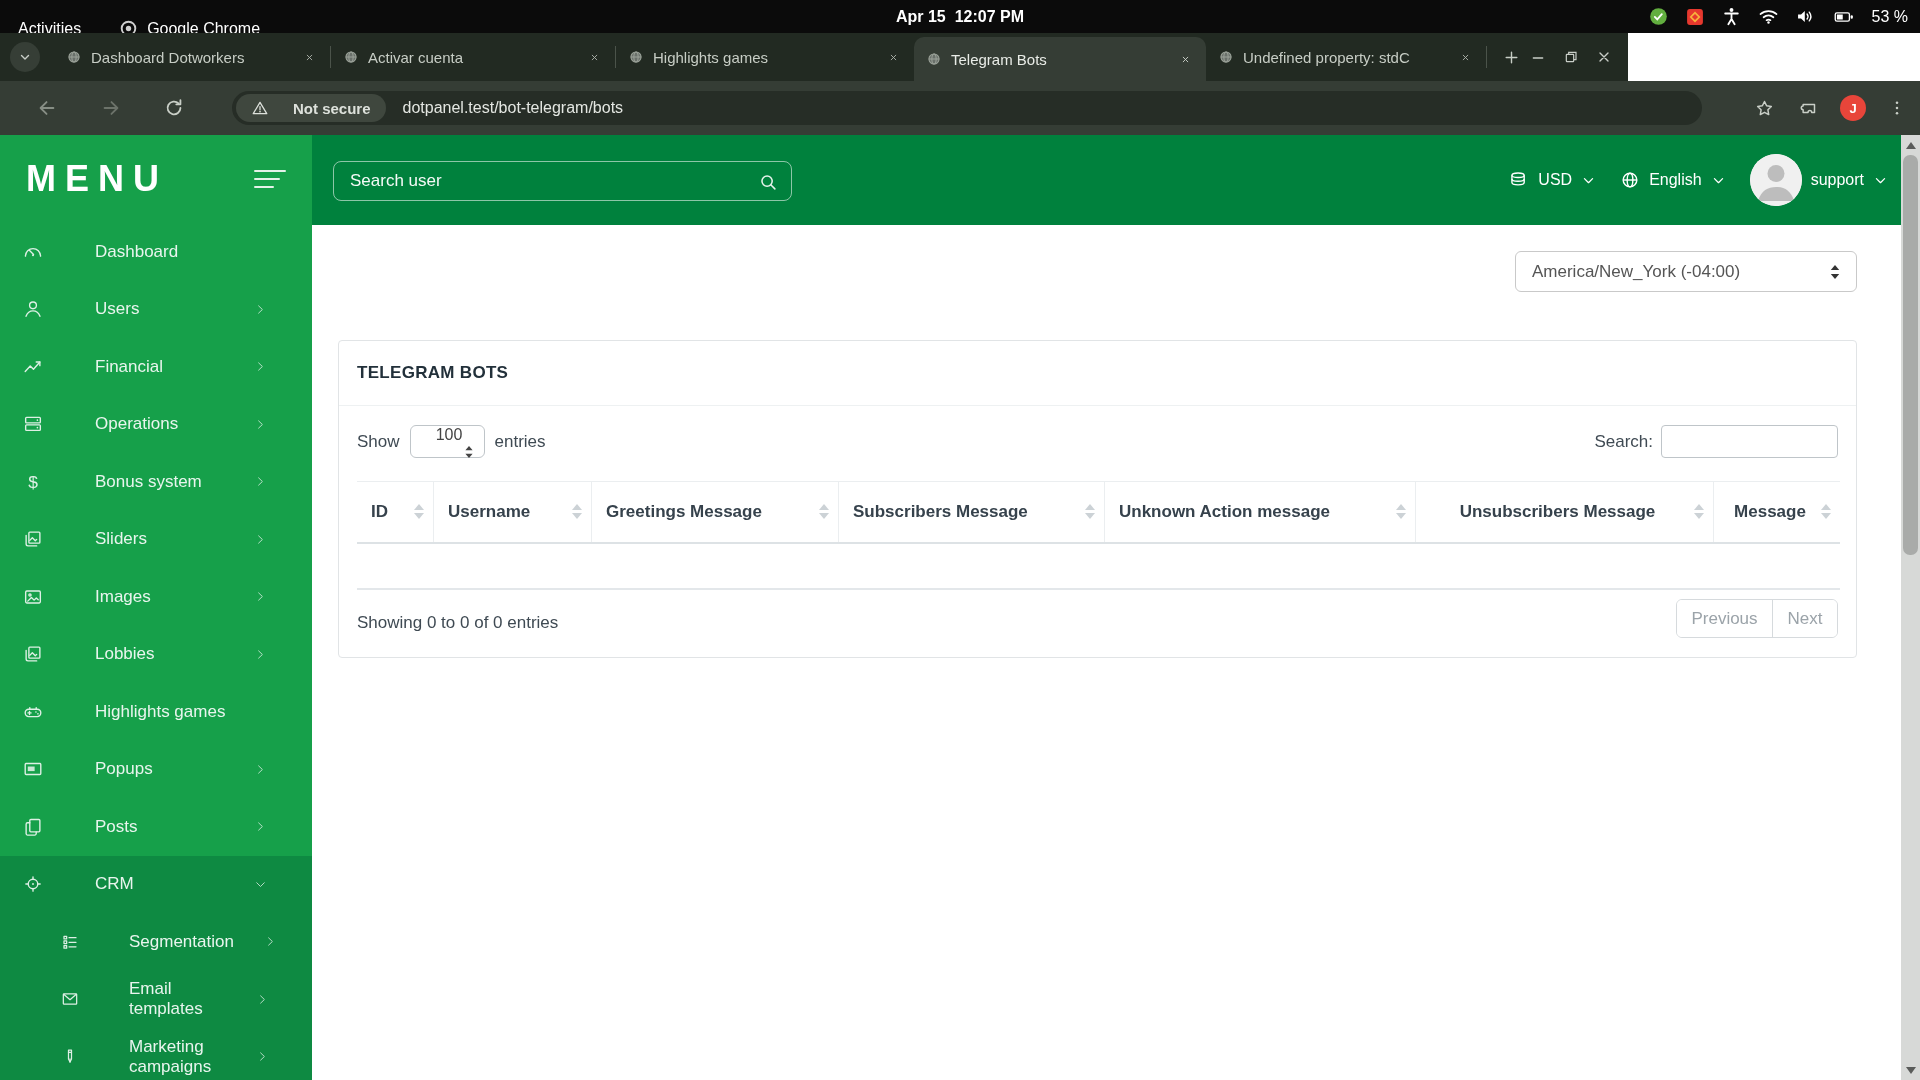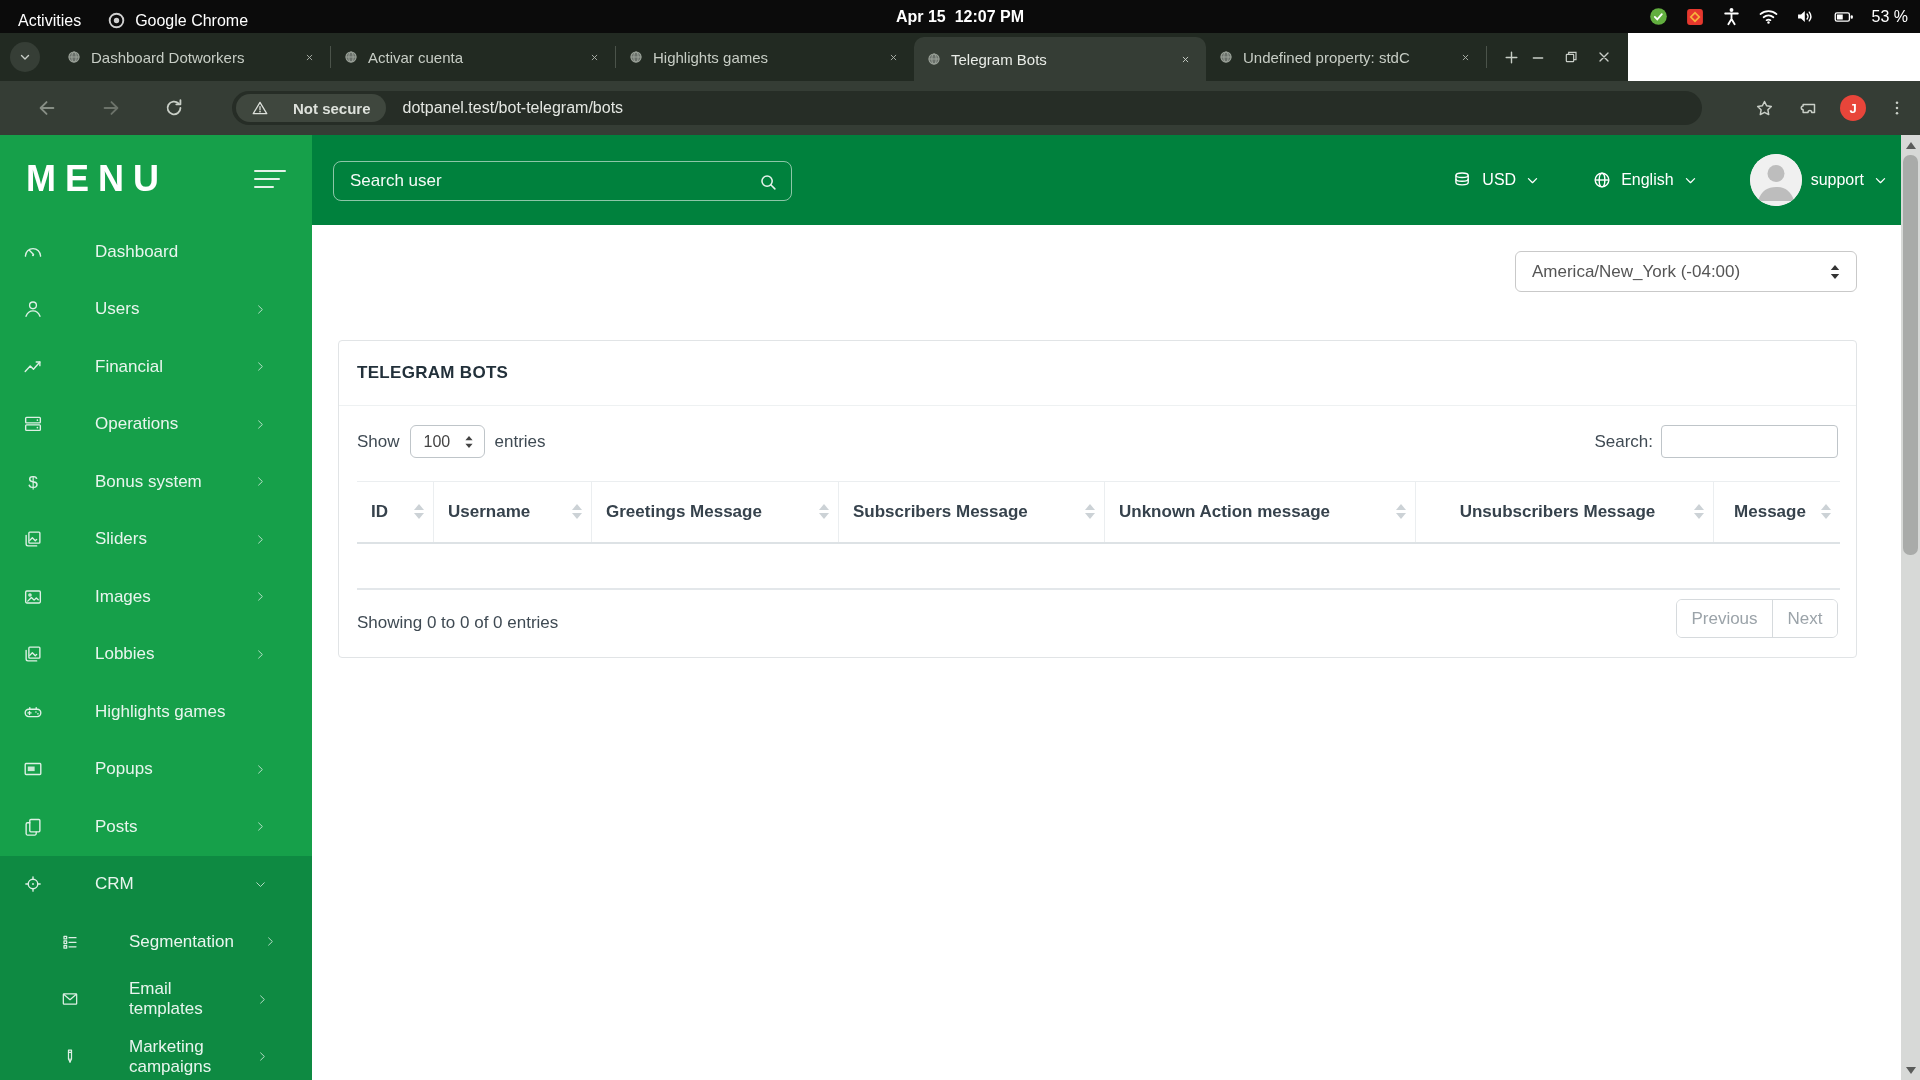--- a/index.html
+++ b/index.html
@@ -1,21 +1,21 @@
 <!DOCTYPE html>
 <html style="--sidebar-green: #16A04A; --sidebar-dark-green: #0E8A42; --header-green: #00813D; --tab-strip-bg: #222A22; --toolbar-bg: #353D35; --content-bg: #FFFFFF; --processing-dot-blue: #1565D8; --profile-badge: #E8453A;"><head>
 <meta charset="utf-8">
 <style>
   html,body{margin:0;padding:0;width:1920px;height:1080px;overflow:hidden;
     font-family:"Liberation Sans",sans-serif;background:#fff;}
   #stage{position:relative;width:1920px;height:1080px;overflow:hidden;}
 
   
   #ubar{position:absolute;left:0;top:0;width:1920px;height:33px;background:#0b0b0b;color:#fff;}
-  #ubar .left{position:absolute;left:18px;top:4px;height:33px;display:flex;align-items:center;gap:26px;font-size:16px;}
+  #ubar .left{position:absolute;left:18px;top:12px;height:33px;display:flex;align-items:center;gap:38px;font-size:16px;}
   .chrome-group{display:flex;align-items:center;gap:9px;}
   #ubar .clock{position:absolute;left:0;right:0;top:0;height:33px;line-height:33px;text-align:center;
     font-size:16px;font-weight:bold;white-space:pre;}
   #ubar .tray{position:absolute;right:12px;top:0;height:33px;display:flex;align-items:center;gap:16px;}
   .tray .ic{display:inline-flex;}
   .batt-label{font-size:16px;white-space:pre;}
 
   
   #tabstrip{position:absolute;left:0;top:33px;width:1628px;height:48px;background:var(--tab-strip-bg);}
   .tabsearch{position:absolute;left:10px;top:9px;width:30px;height:30px;border-radius:50%;
@@ -64,39 +64,39 @@
   #crm-block .sub .ic{margin-right:20px;}
 
   
   #gheader{position:absolute;left:312px;top:0;width:1608px;height:90px;background:var(--header-green);}
   .hsearch{position:absolute;left:21px;top:26px;width:459px;height:40px;box-sizing:border-box;
     border:1px solid rgba(255,255,255,.55);border-radius:8px;}
   .hsearch input{position:absolute;left:0;top:0;width:100%;height:100%;background:transparent;border:none;outline:none;
     padding:0 44px 0 16px;box-sizing:border-box;font-size:17px;color:#fff;font-family:"Liberation Sans",sans-serif;}
   .hsearch input::placeholder{color:rgba(255,255,255,.96);opacity:1;}
   .hsearch .mag{position:absolute;right:12px;top:9px;}
-  .hright{position:absolute;right:32px;top:0;height:90px;display:flex;align-items:center;gap:52px;color:#fff;}
+  .hright{position:absolute;right:32px;top:0;height:90px;display:flex;align-items:center;gap:24px;color:#fff;}
   .hgroup{display:flex;align-items:center;gap:9px;font-size:16px;cursor:pointer;}
   .avatar{width:52px;height:52px;border-radius:50%;overflow:hidden;background:#f0f0f0;flex:none;}
 
   
   #content{position:absolute;left:312px;top:90px;width:1608px;height:855px;background:#fff;}
   .tz-select{position:absolute;left:1203px;top:26px;width:342px;height:41px;box-sizing:border-box;
     background:#fff;border:1px solid #c9c9c9;border-radius:6px;display:flex;align-items:center;
     padding:0 14px 0 16px;font-size:17px;color:#555;cursor:pointer;}
   .tz-select .updown{margin-left:auto;}
 
   #card{position:absolute;left:26px;top:115px;width:1519px;height:318px;box-sizing:border-box;
     background:#fff;border:1px solid #e1e4e6;border-radius:4px;}
   .card-title{height:64px;border-bottom:1px solid #eef1f2;display:flex;align-items:center;
     padding:0 18px;font-size:17px;font-weight:bold;color:#22303a;letter-spacing:.3px;}
   .show-group{position:absolute;left:18px;top:84px;height:33px;display:flex;align-items:center;gap:10px;
     font-size:17px;color:#3f4a53;}
   .len-select{width:75px;height:33px;box-sizing:border-box;border:1px solid #bfc5c9;border-radius:6px;
-    display:flex;align-items:center;padding:0 9px 0 13px;font-size:16px;color:#444;cursor:pointer;}
+    display:flex;align-items:center;padding:0 9px 0 13px;font-size:16px;color:#444;cursor:pointer;flex-direction:column;}
   .len-select .updown{margin-left:auto;}
   .filter-group{position:absolute;right:18px;top:84px;height:33px;display:flex;align-items:center;gap:8px;
     font-size:17px;color:#3f4a53;}
   .filter-group input{width:177px;height:33px;box-sizing:border-box;border:1px solid #bfc5c9;border-radius:4px;
     padding:0 8px;font-size:16px;color:#333;outline:none;font-family:"Liberation Sans",sans-serif;}
 
   #dtable{position:absolute;left:18px;top:140px;width:1483px;}
   #thead-row{display:flex;border-top:1px solid #ebeef0;border-bottom:2px solid #dde2e5;height:63px;box-sizing:border-box;}
   .th{position:relative;display:flex;align-items:center;box-sizing:border-box;padding:0 28px 0 14px;
     font-size:17px;font-weight:bold;color:#36424c;border-right:1px solid #ebeef0;cursor:pointer;}

